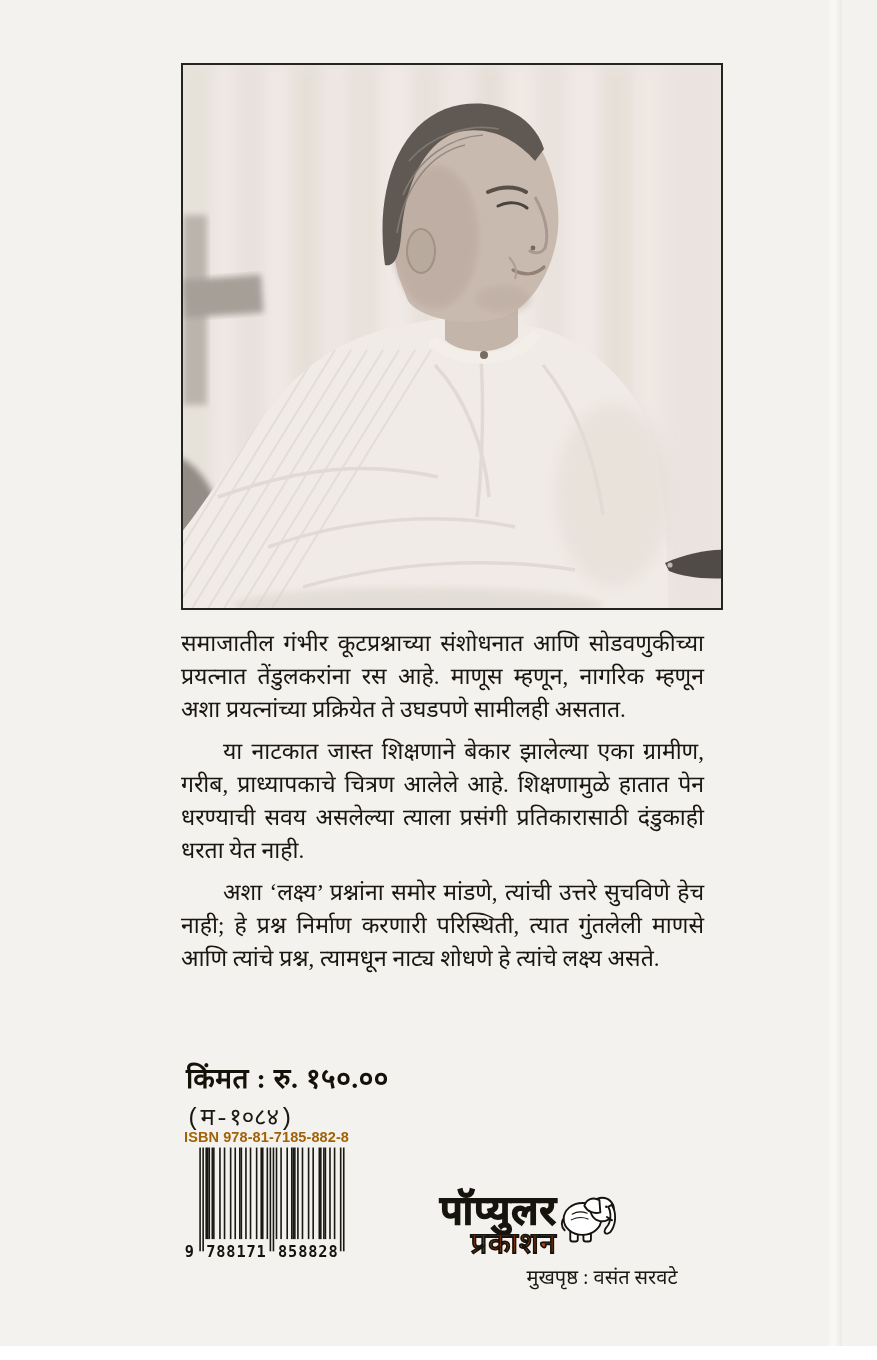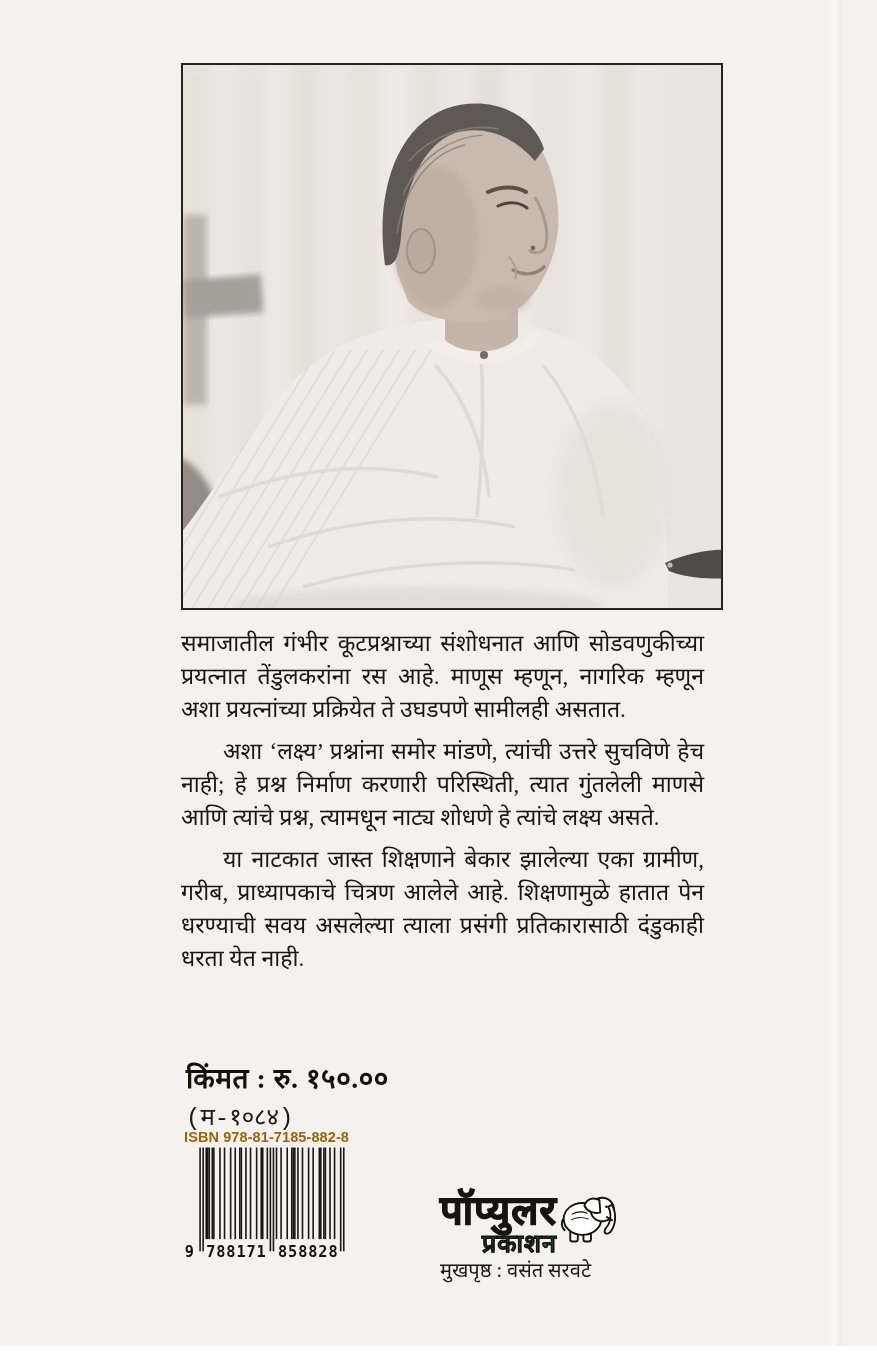--- a/index.html
+++ b/index.html
@@ -39,25 +39,25 @@
   .publisher{position:absolute;left:440px;top:1163px;width:326px;}
   .pub-row{display:flex;justify-content:flex-start;align-items:flex-start;margin-top:24px;}
   .pub-names{display:flex;flex-direction:column;align-items:flex-end;margin-top:4px;}
   .pub-line1{
     font-family:"DejaVu Sans","Liberation Sans",sans-serif;
     font-size:40px;line-height:38px;font-weight:700;color:#17140d;
     -webkit-text-stroke:1.2px #17140d;letter-spacing:1px;
   }
   .pub-line2{
     font-family:Liberation Sans, sans-serif;
-    font-size:25px;line-height:26px;font-weight:700;color:#0f766e;
+    font-size:29px;line-height:26px;font-weight:700;color:#c2410c;
     -webkit-text-stroke:.8px #17140d;letter-spacing:1px;margin-top:1px;
   }
   .elephant{flex:0 0 auto;margin-left:2px;}
-  .credit{text-align:left;font-size:20px;color:#1b1812;padding-right:2px;}
+  .credit{margin-top:7px;text-align:center;font-size:20px;color:#1b1812;padding-right:2px;}
 </style>
 </head>
 <body>
 
 <div class="page">
 
   <div class="photo-frame">
     <svg viewBox="0 0 538 543" preserveAspectRatio="none">
       <defs>
         <filter id="soft">
@@ -154,22 +154,22 @@
 
       <path d="M 482,498 C 505,488 528,484 545,485 L 545,513 C 520,515 498,511 486,506 Z" fill="#45413d"></path>
       <circle cx="487" cy="500" r="2.6" fill="#bdb7b0"></circle>
 
       <rect x="0" y="0" width="538" height="543" fill="#e7d3ce" opacity="0.07"></rect>
     </svg>
   </div>
 
   <div class="blurb">
     <p>समाजातील गंभीर कूटप्रश्नाच्या संशोधनात आणि सोडवणुकीच्या प्रयत्नात तेंडुलकरांना रस आहे. माणूस म्हणून, नागरिक म्हणून अशा प्रयत्नांच्या प्रक्रियेत ते उघडपणे सामीलही असतात.</p>
+    <p class="indent">या नाटकात जास्त शिक्षणाने बेकार झालेल्या एका ग्रामीण, गरीब, प्राध्यापकाचे चित्रण आलेले आहे. शिक्षणामुळे हातात पेन धरण्याची सवय असलेल्या त्याला प्रसंगी प्रतिकारासाठी दंडुकाही धरता येत नाही.</p>
     <p class="indent">अशा ‘लक्ष्य’ प्रश्नांना समोर मांडणे, त्यांची उत्तरे सुचविणे हेच नाही; हे प्रश्न निर्माण करणारी परिस्थिती, त्यात गुंतलेली माणसे आणि त्यांचे प्रश्न, त्यामधून नाट्य शोधणे हे त्यांचे लक्ष्य असते.</p>
-    <p class="indent">या नाटकात जास्त शिक्षणाने बेकार झालेल्या एका ग्रामीण, गरीब, प्राध्यापकाचे चित्रण आलेले आहे. शिक्षणामुळे हातात पेन धरण्याची सवय असलेल्या त्याला प्रसंगी प्रतिकारासाठी दंडुकाही धरता येत नाही.</p>
   </div>
 
   <div class="price-line">किंमत : रु. १५०.००</div>
   <div class="code-line">(म-१०८४)</div>
 
   <div class="isbn-area">
     <div class="isbn-label">ISBN 978-81-7185-882-8</div>
     <svg class="barcode-svg" id="barcode-svg" viewBox="-10 -1 106 76" width="162" height="116" preserveAspectRatio="none">
       <g id="barcode-bars">
           <rect x="0" y="0" width="1.05" height="68"></rect>

